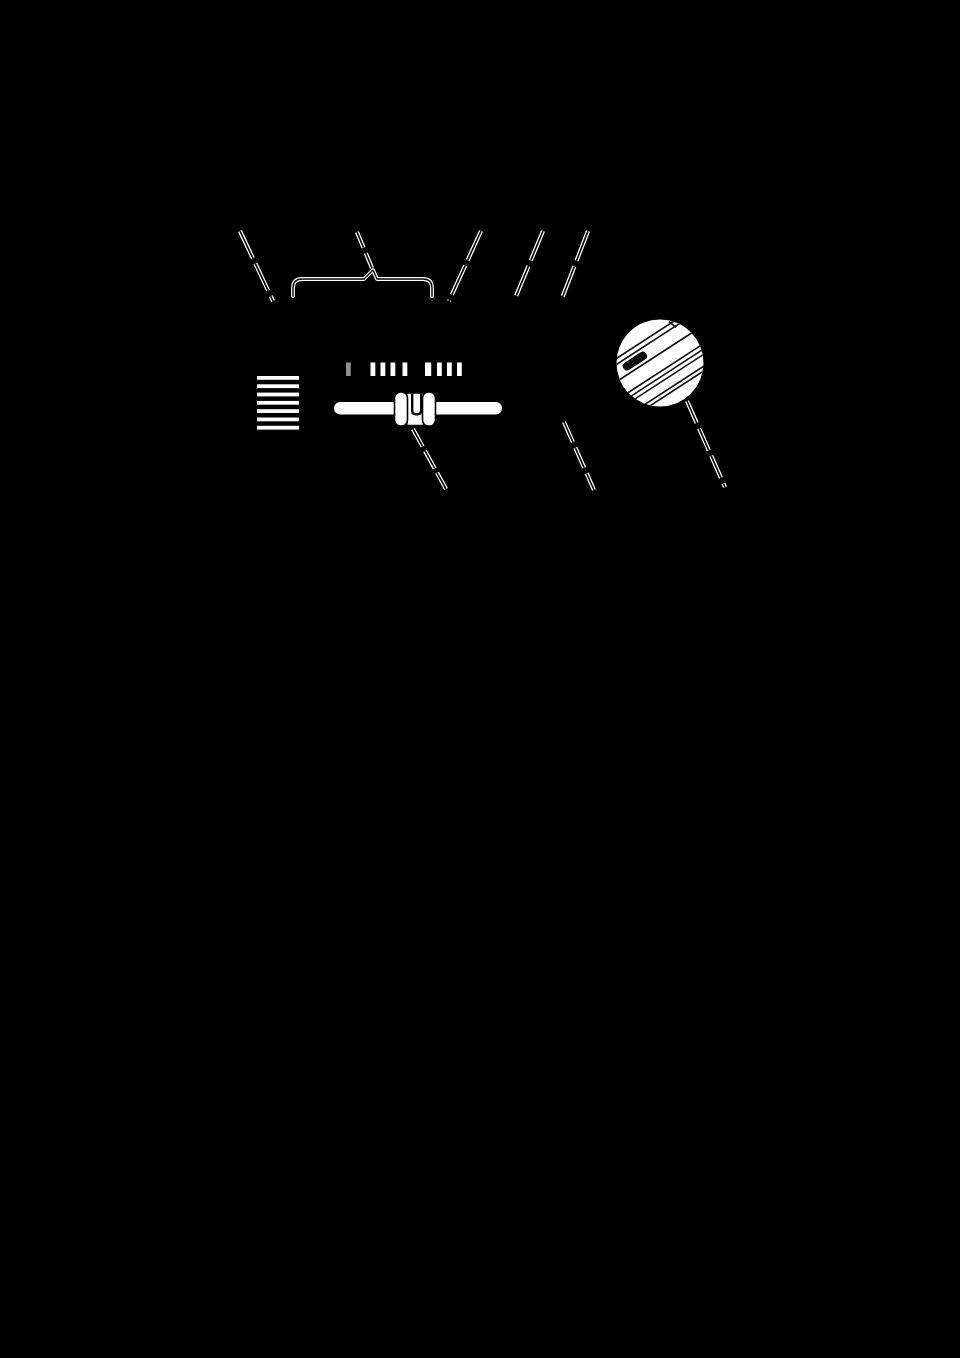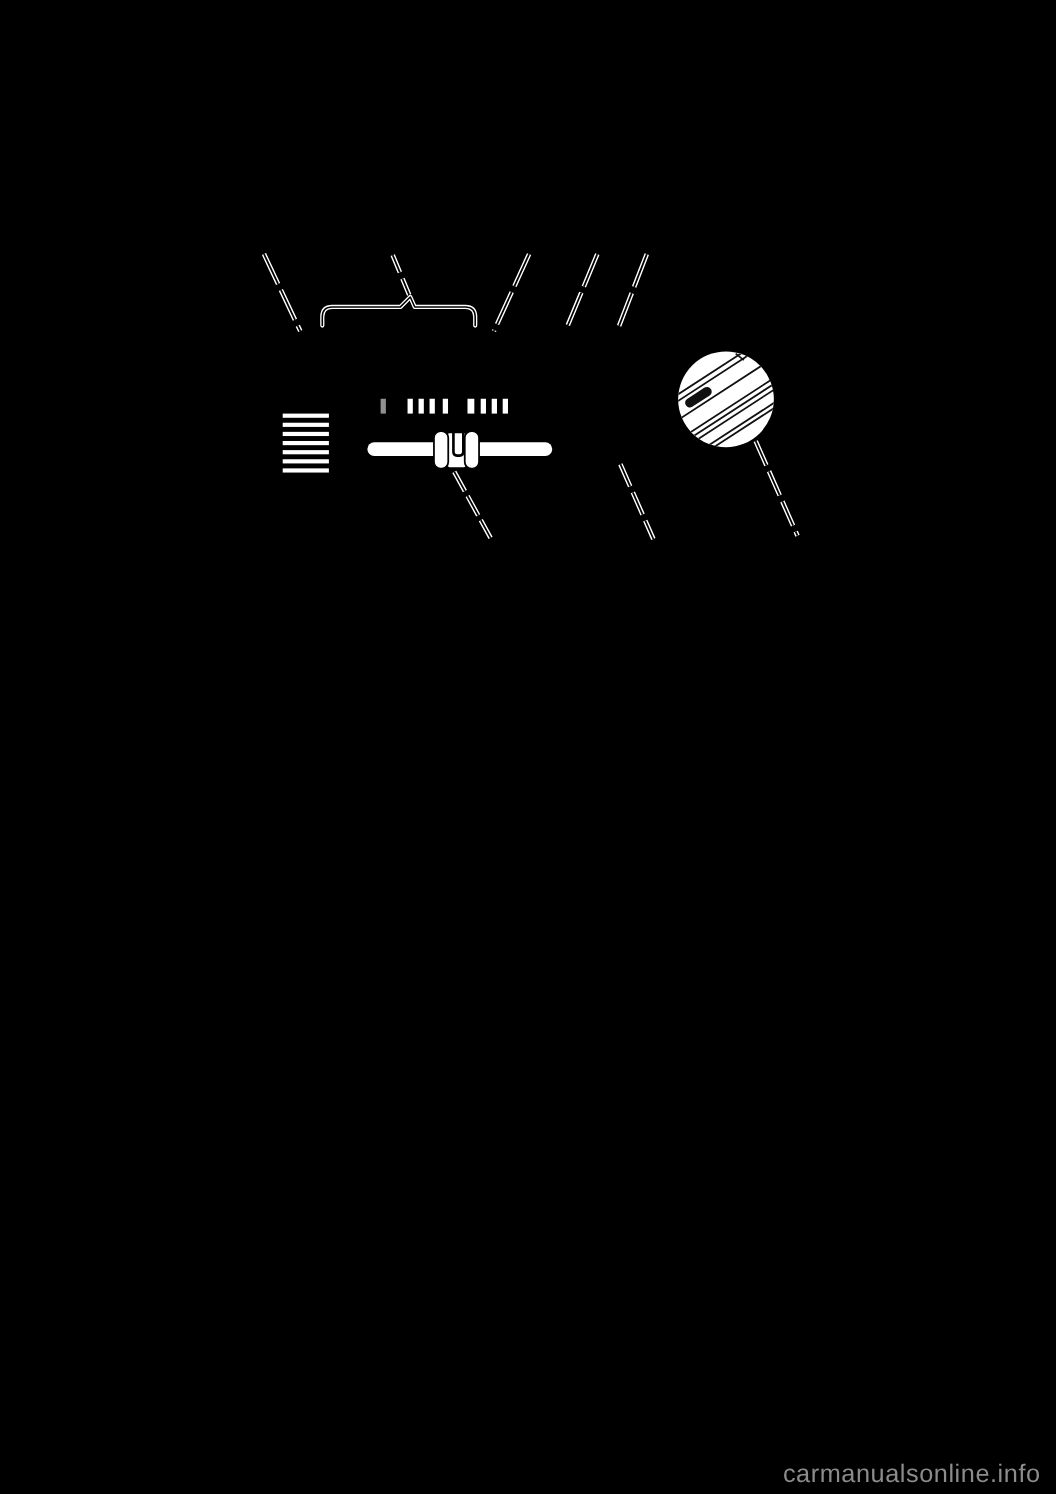--- a/index.html
+++ b/index.html
@@ -144,14 +144,13 @@
         <line x1="610" y1="389.5" x2="697" y2="389.5"></line>
         <line x1="610" y1="393.5" x2="698" y2="393.5"></line>
 
         <line x1="690" y1="333" x2="693" y2="342"></line>
         <line x1="703" y1="369" x2="706" y2="381"></line>
         <line x1="697" y1="388" x2="700" y2="395"></line>
       </g>
     </g>
   </svg>
 
-  <div class="watermark">carmanualsonline.info</div>
 </div>
 
 </body></html>

